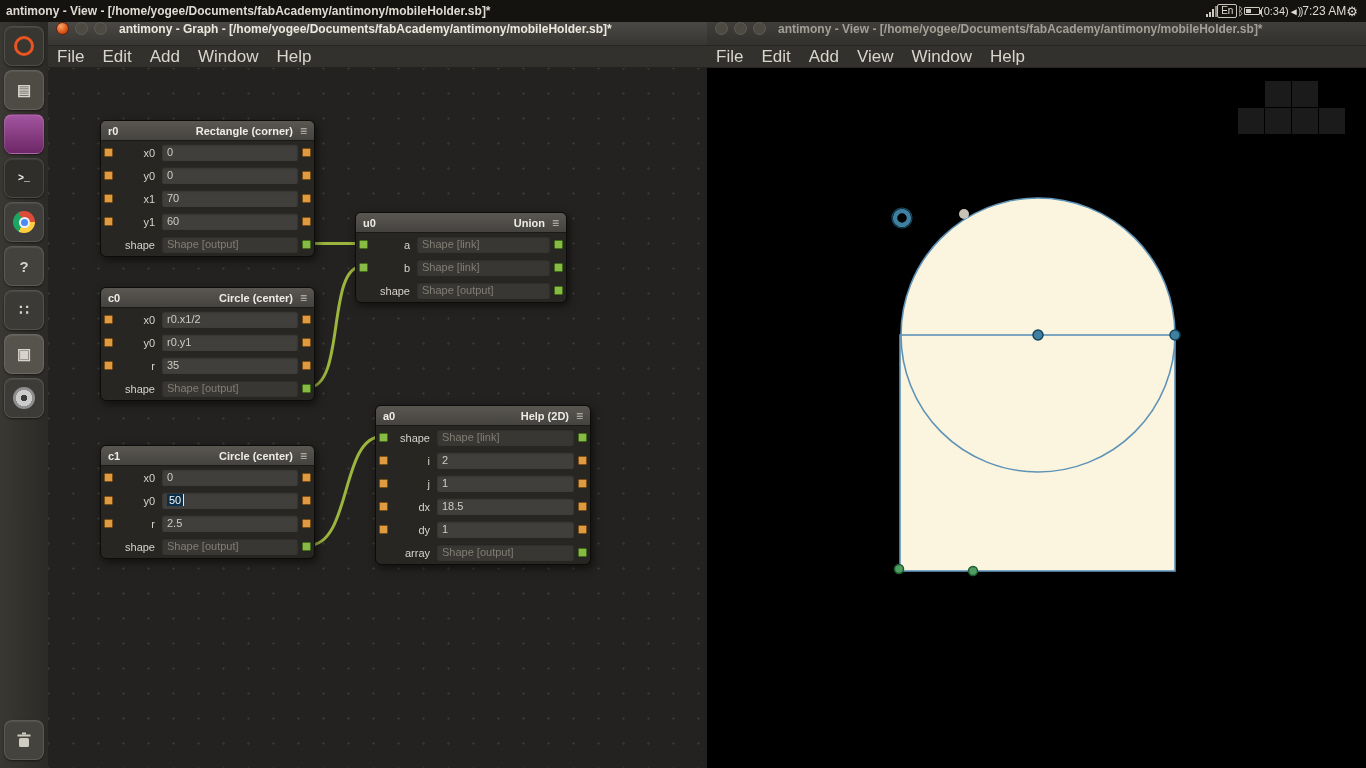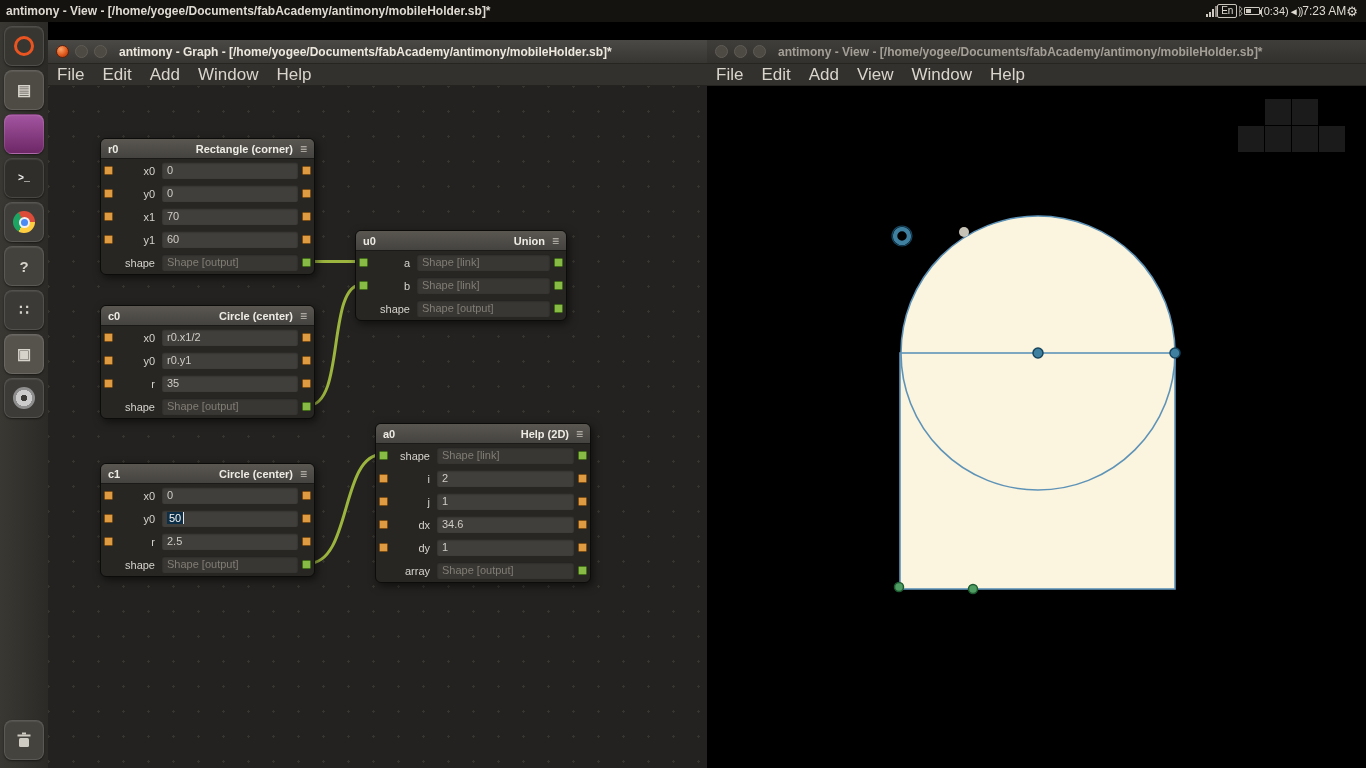--- a/index.html
+++ b/index.html
@@ -30,21 +30,21 @@
   .ubu-ring{width:20px;height:20px;border:3px solid #e95420;border-radius:50%;}
   .chrome{width:22px;height:22px;border-radius:50%;background:conic-gradient(from -30deg,#dd4b39 0 120deg,#ffcd40 0 240deg,#1da462 0 360deg);display:flex;align-items:center;justify-content:center;}
   .chrome-hub{width:11px;height:11px;border-radius:50%;background:#f1f1f1;display:flex;align-items:center;justify-content:center;}
   .chrome-dot{width:7px;height:7px;border-radius:50%;background:#4a8af4;}
   .cd{width:22px;height:22px;border-radius:50%;background:radial-gradient(circle,#3c3b37 0 3px,#cccccc 3px 8px,#8f8f8f 8px 11px);}
   .trash-item{position:absolute;bottom:4px;left:0;}
   .term-glyph{font-family:"Liberation Mono",monospace;font-size:10px;color:#eeeeec;font-weight:bold;}
 
   
   .appwin{position:absolute;top:22px;height:746px;display:flex;flex-direction:column;}
-  .titlebar{height:24px;display:flex;align-items:center;padding:0 8px;font-size:12px;font-weight:bold;white-space:nowrap;overflow:hidden;margin-top:18px;}
+  .titlebar{height:24px;display:flex;align-items:flex-start;padding:0 8px;font-size:12px;font-weight:bold;white-space:nowrap;overflow:hidden;}
   .titlebar.active{background:linear-gradient(#4b4945,#383632);color:#ece8de;border-bottom:1px solid #272520;}
   .titlebar.inactive{background:linear-gradient(#403e3a,#33312d);color:#a39f96;border-bottom:1px solid #272520;}
   .wbtn{width:13px;height:13px;border-radius:50%;margin-right:6px;flex:0 0 auto;}
   .wbtn.close-active{background:radial-gradient(circle at 35% 30%,#f9a56a,#e05a1e 55%,#9c3008);border:1px solid #63200a;}
   .wbtn.dim{background:#4d4a44;border:1px solid #5f5c55;}
   .wtitle{margin-left:6px;overflow:hidden;text-overflow:ellipsis;}
   .menubar{height:22px;background:#33312d;display:flex;align-items:center;font-size:17px;color:#d9d5cc;border-bottom:1px solid #242320;}
   .menu-item{padding:0 9px;height:100%;display:flex;align-items:center;}
 
   
@@ -306,21 +306,21 @@
         </div>
         <div class="nrow">
           <span class="port pl orange"></span>
           <span class="nlabel">j</span>
           <span class="nfield">1</span>
           <span class="port pr orange"></span>
         </div>
         <div class="nrow">
           <span class="port pl orange"></span>
           <span class="nlabel">dx</span>
-          <span class="nfield">34.6</span>
+          <span class="nfield">18.5</span>
           <span class="port pr orange"></span>
         </div>
         <div class="nrow">
           <span class="port pl orange"></span>
           <span class="nlabel">dy</span>
           <span class="nfield">1</span>
           <span class="port pr orange"></span>
         </div>
         <div class="nrow">
           <span class="nlabel">array</span>

